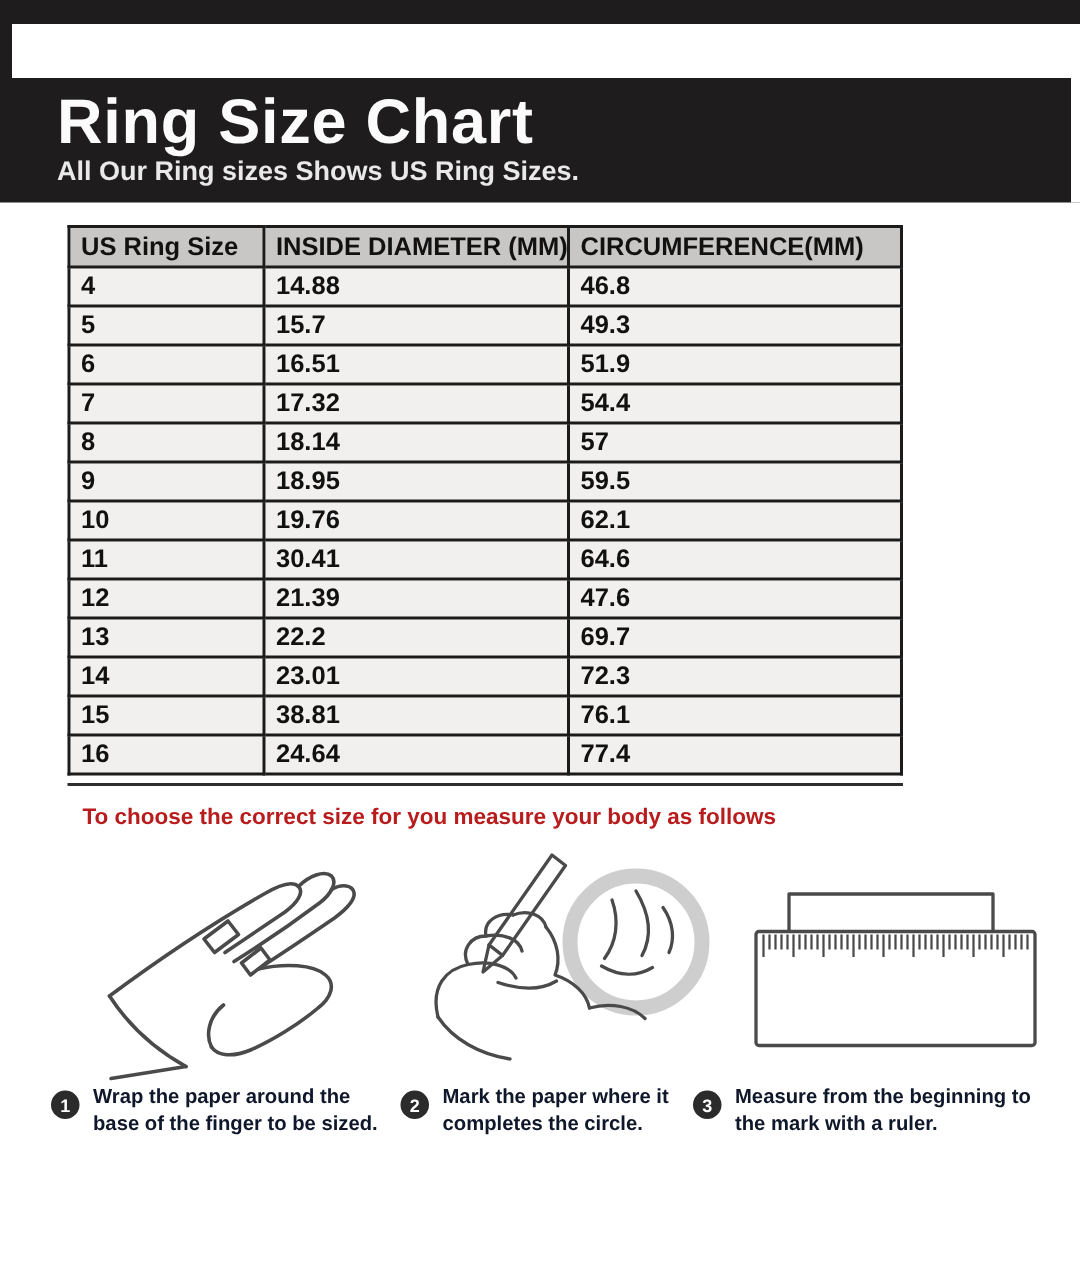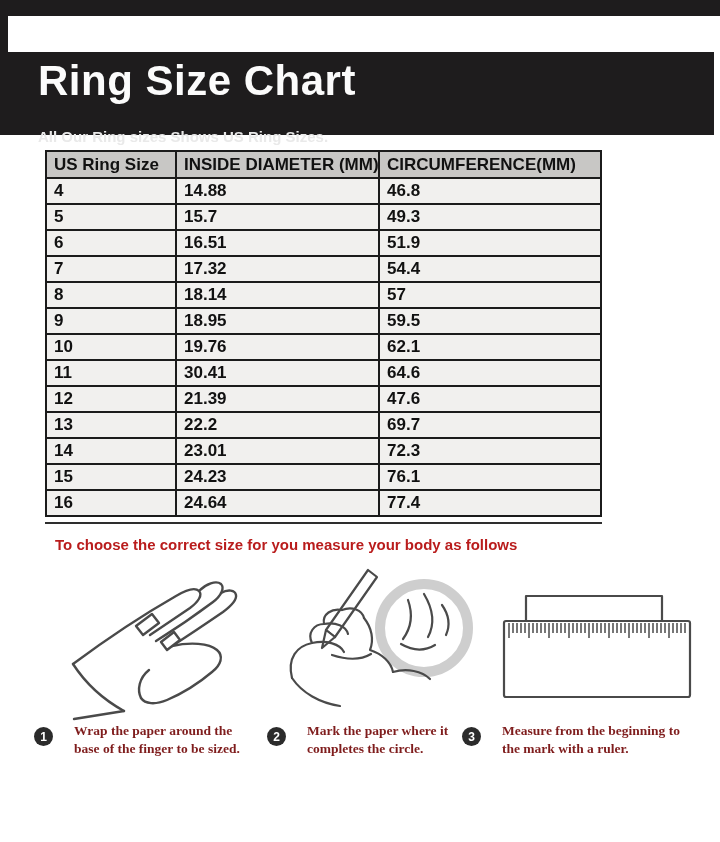--- a/index.html
+++ b/index.html
@@ -5,21 +5,21 @@
   html,body{margin:0;padding:0;background:#fff;}
   #frame{position:relative;width:720px;height:842px;background:#ffffff;overflow:hidden;
          font-family:"Liberation Sans",sans-serif;}
 
   
   .header-block{position:absolute;left:0;top:0;width:720px;height:135px;background:#1e1c1d;}
   .white-strip{position:absolute;left:8px;top:16px;width:712px;height:36px;background:#ffffff;}
   .banner-right-gap{position:absolute;left:714px;top:52px;width:6px;height:83px;background:#ffffff;}
   .page-title{position:absolute;left:38px;top:57px;font-size:42px;font-weight:bold;
               color:#fbfbfb;letter-spacing:.5px;text-align:center;}
-  .page-subtitle{position:absolute;left:38px;top:104px;font-size:15px;font-weight:600;color:#e9e9e9;margin-top:24px;}
+  .page-subtitle{position:absolute;left:38px;top:104px;font-size:18px;font-weight:600;color:#e9e9e9;}
 
   
   table.size-chart{position:absolute;left:45px;top:150px;width:555px;border-collapse:collapse;
                    table-layout:fixed;}
   table.size-chart th,table.size-chart td{
       border:2px solid #1b1b1b;font-size:17px;font-weight:bold;color:#111;
       text-align:left;padding:1px 2px 1px 7px;height:22px;line-height:22px;white-space:nowrap;
       overflow:hidden;margin-top:24px;}
   table.size-chart th{background:#c8c7c5;height:23px;}
   table.size-chart td{background:#f1f0ee;}
@@ -33,21 +33,21 @@
   .illu1{left:58px;top:562px;}
   .illu2{left:272px;top:558px;}
   .illu3{left:498px;top:588px;}
 
   .step{position:absolute;top:722px;display:flex;align-items:flex-start;}
   .step1{left:34px;width:232px;}
   .step2{left:267px;width:198px;}
   .step3{left:462px;width:246px;}
   .badge{flex:0 0 auto;width:19px;height:19px;margin-top:5px;border-radius:50%;background:#2b2b2b;
          color:#fff;font-size:12px;font-weight:bold;display:flex;align-items:center;justify-content:center;}
-  .step-text{margin-left:21px;font-size:13.5px;font-weight:bold;color:#7f1d1d;line-height:18px;font-family:Liberation Serif, serif;}
+  .step-text{margin-left:9px;font-size:13.5px;font-weight:bold;color:#0f172a;line-height:18px;}
   .step-text div{white-space:nowrap;}
 </style>
 </head>
 <body>
 
 <div id="frame">
 
   <div class="header-block"></div>
   <div class="white-strip"></div>
   <div class="banner-right-gap"></div>
@@ -118,21 +118,21 @@
           <td>22.2</td>
           <td>69.7</td>
         </tr>
         <tr>
           <td>14</td>
           <td>23.01</td>
           <td>72.3</td>
         </tr>
         <tr>
           <td>15</td>
-          <td>24.23</td>
+          <td>38.81</td>
           <td>76.1</td>
         </tr>
         <tr>
           <td>16</td>
           <td>24.64</td>
           <td>77.4</td>
         </tr>
       </tbody>
   </table>
   <div class="table-underline"></div>

